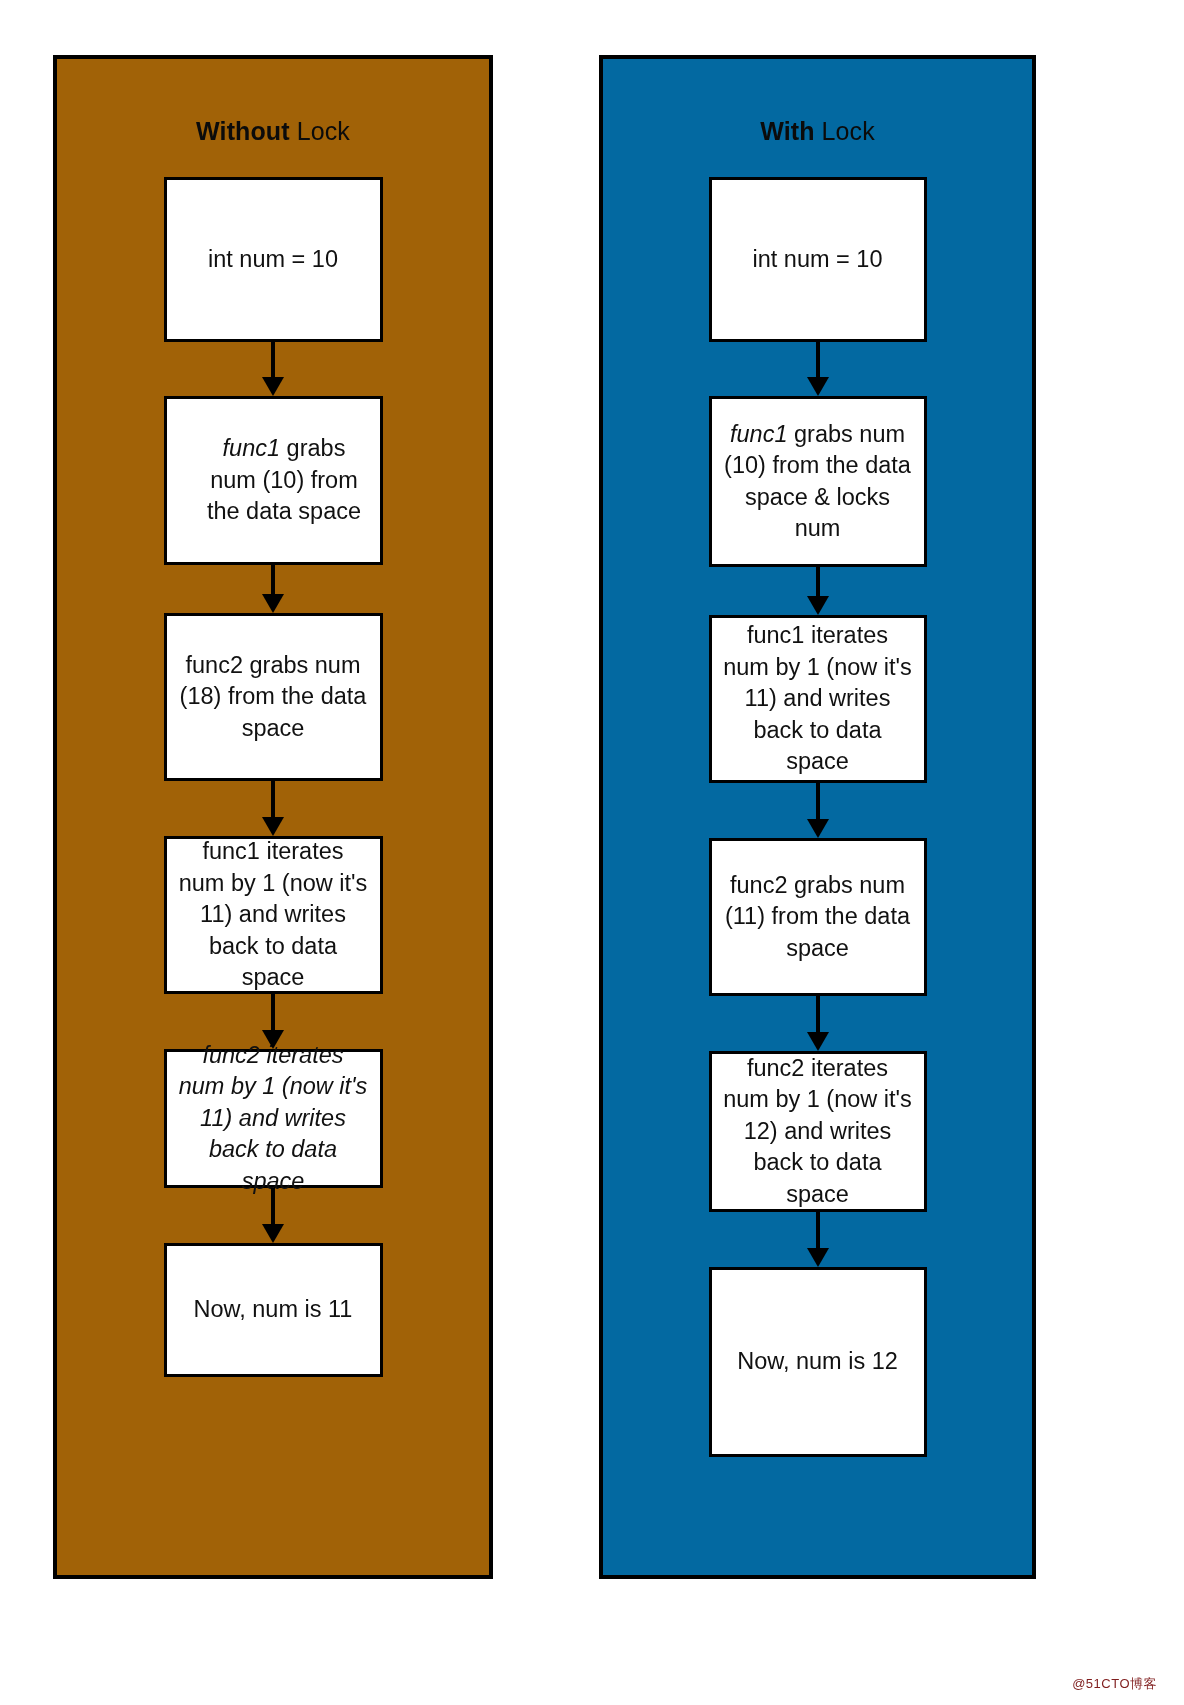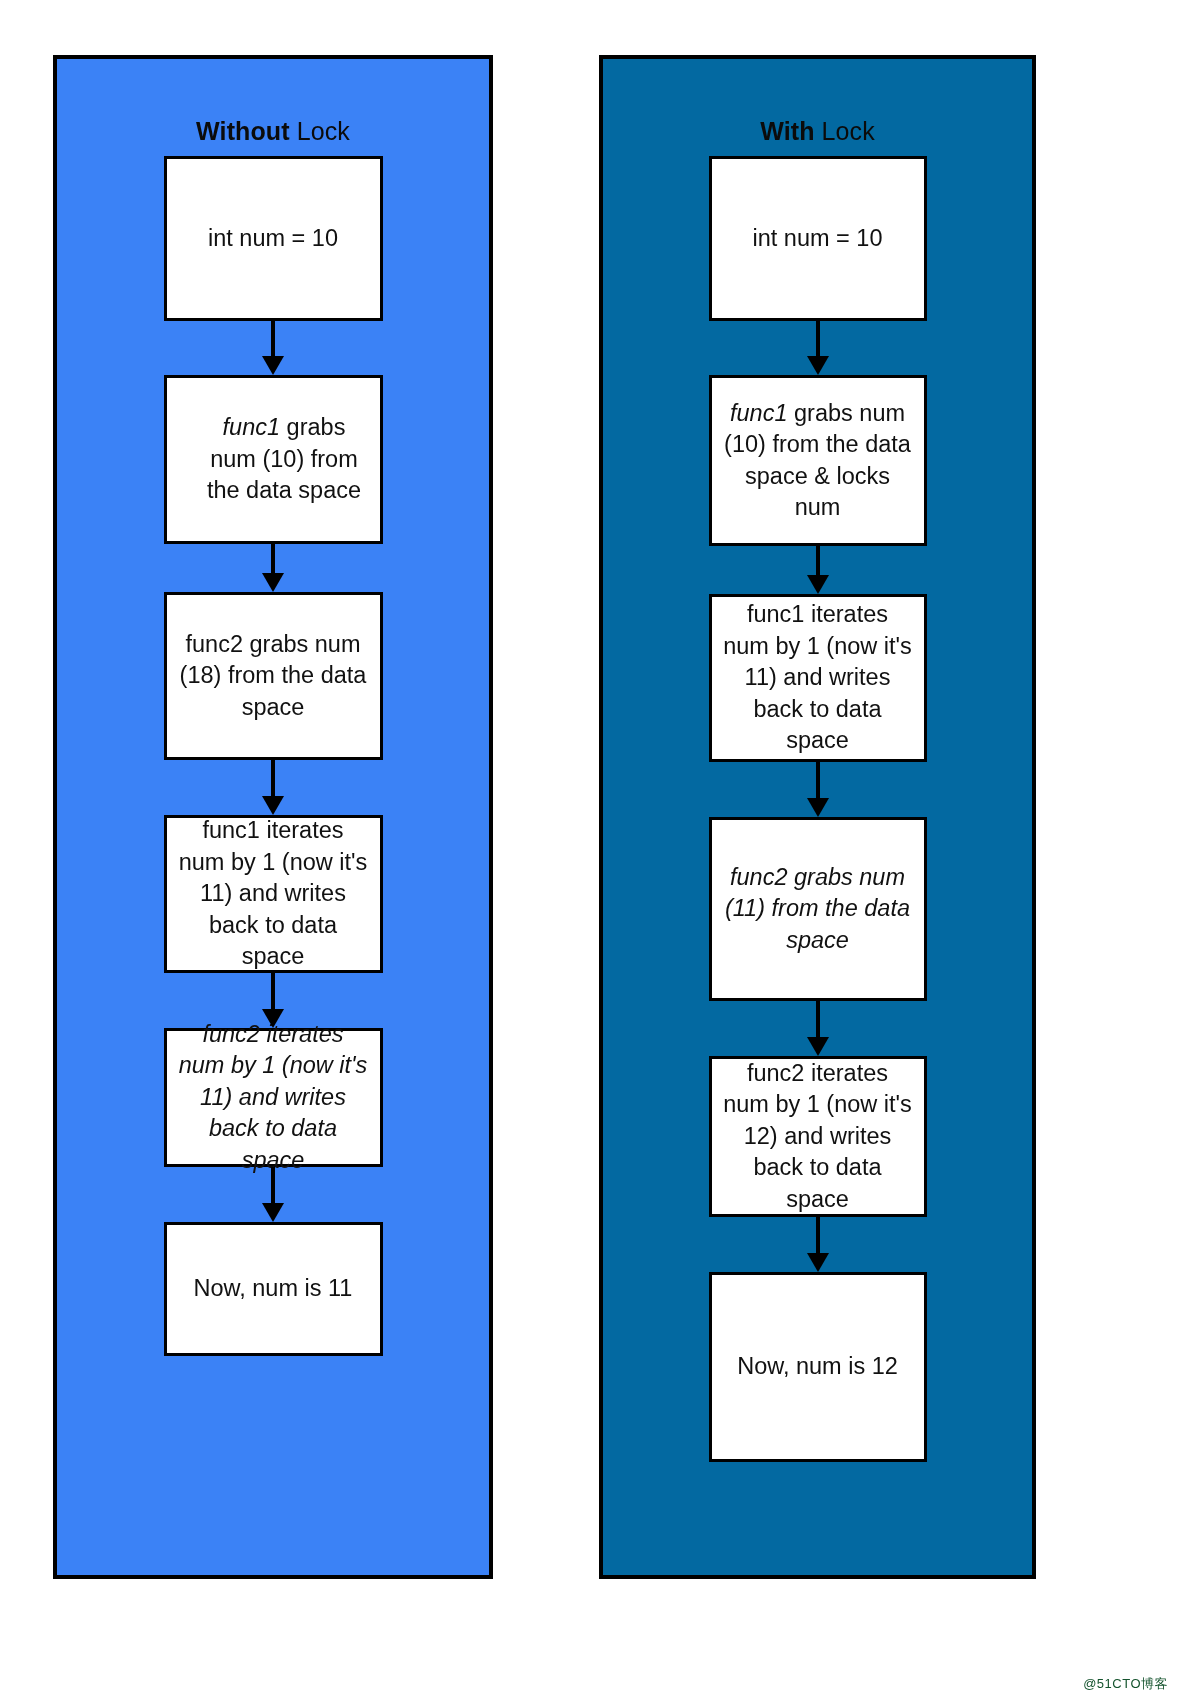--- a/index.html
+++ b/index.html
@@ -29,21 +29,21 @@
     display: flex;
     flex-direction: column;
     align-items: center;
   }
 
   .panel-left {
     left: 53px;
     top: 55px;
     width: 440px;
     height: 1524px;
-    background: #3b82f6;
+    background: #a16207;
   }
 
   .panel-right {
     left: 599px;
     top: 55px;
     width: 437px;
     height: 1524px;
     background: #0369a1;
   }
 
@@ -52,21 +52,21 @@
     font-size: 25px;
     color: #0b0b0b;
     letter-spacing: 0.1px;
     line-height: 1;
     white-space: nowrap;
   }
   .panel-title .tw-strong { font-weight: bold; }
   .panel-title .tw-normal { font-weight: normal; }
 
   .flow {
-    margin-top: 12px;
+    margin-top: 33px;
     display: flex;
     flex-direction: column;
     align-items: center;
   }
 
   .node {
     box-sizing: border-box;
     border: 3px solid #000000;
     background: #ffffff;
     display: flex;
@@ -88,21 +88,21 @@
   .panel-left .n3 { height: 168px; }
   .panel-left .n4 { height: 158px; }
   .panel-left .n5 { height: 139px; font-style: italic; }
   .panel-left .n6 { height: 134px; }
 
   
   .panel-right .node { width: 218px; }
   .panel-right .n1 { height: 165px; }
   .panel-right .n2 { height: 171px; }
   .panel-right .n3 { height: 168px; }
-  .panel-right .n4 { height: 184px; font-style: italic; }
+  .panel-right .n4 { height: 158px; }
   .panel-right .n5 { height: 161px; }
   .panel-right .n6 { height: 190px; }
 
   
   .arrow {
     position: relative;
     width: 24px;
   }
   .arrow .shaft {
     position: absolute;
@@ -139,24 +139,24 @@
   .panel-right .a2 .shaft { height: 31px; }
   .panel-right .a3 { height: 55px; }
   .panel-right .a3 .shaft { height: 38px; }
   .panel-right .a4 { height: 55px; }
   .panel-right .a4 .shaft { height: 38px; }
   .panel-right .a5 { height: 55px; }
   .panel-right .a5 .shaft { height: 38px; }
 
   #watermark {
     position: absolute;
-    right: 16px;
+    right: 27px;
     bottom: 12px;
     font-size: 13px;
-    color: #14532d;
+    color: #7f1d1d;
     letter-spacing: 0.5px;
     user-select: none;
     white-space: nowrap;
   }
 </style>
 </head>
 <body>
 
 <div id="diagram">
 

